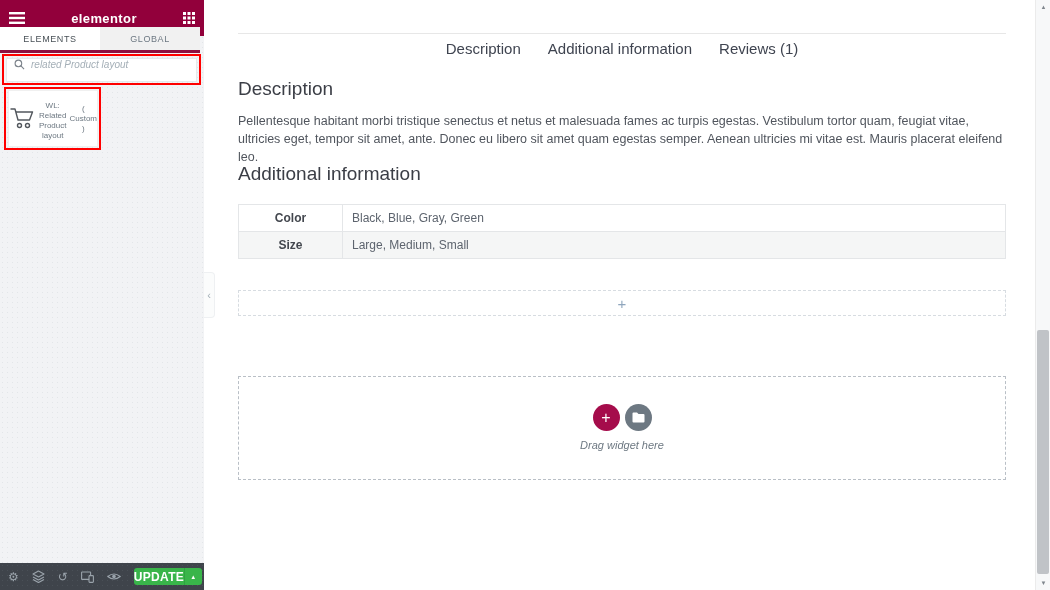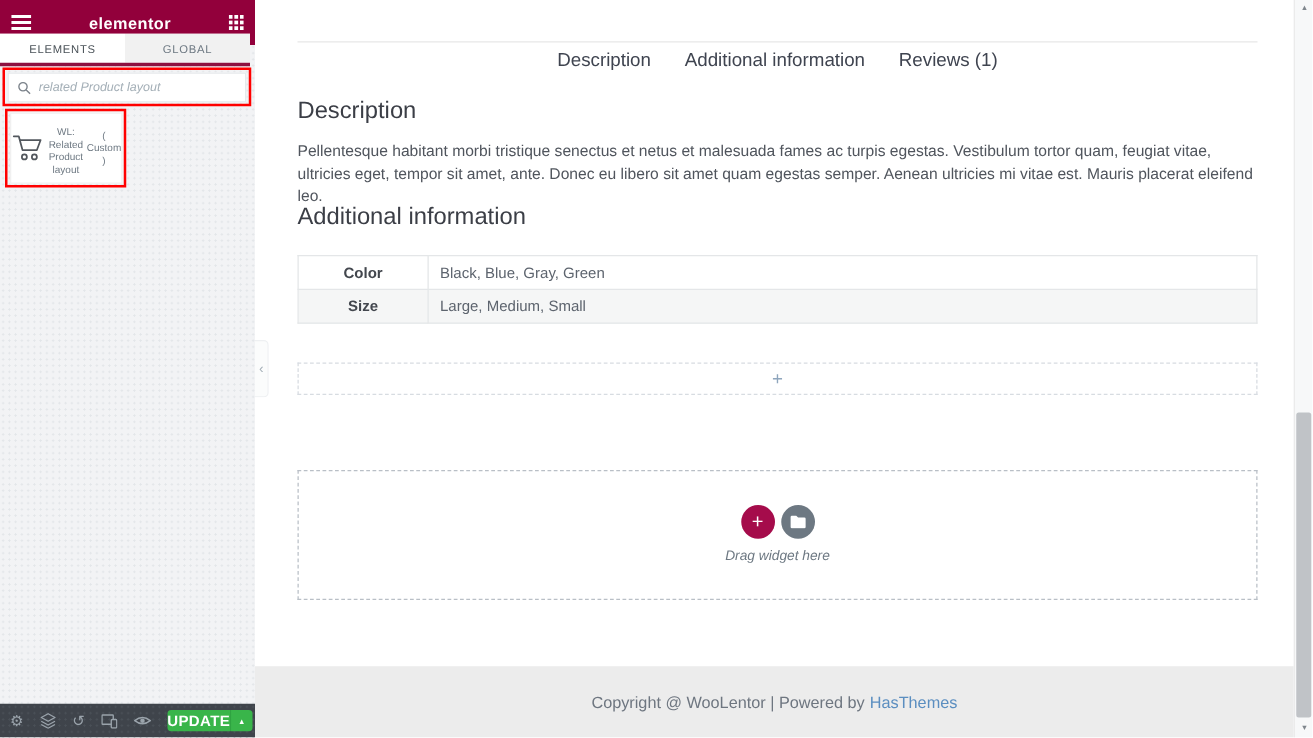--- a/index.html
+++ b/index.html
@@ -19,21 +19,21 @@
 
   .panel-tabs { position:absolute; top:27px; left:0; width:200px; height:26px;
                 display:flex; border-bottom:3px solid #8e1040; background:#fff; }
   .panel-tab { flex:1; display:flex; align-items:center; justify-content:center;
                font-size:9px; letter-spacing:.6px; color:#6d7882; cursor:pointer; }
   .panel-tab.active { background:#fff; color:#495157; }
   .panel-tab.inactive { background:#f1f1f1; }
 
   .search-box { position:absolute; left:6px; top:58px; width:191px; height:24px;
                 background:#fff; border:1px solid #e6e9ec; display:flex;
-                align-items:center; padding:0 7px; }
+                align-items:flex-start; padding:0 7px; }
   .search-box input { border:none; outline:none; width:160px; font-size:10px;
                       font-style:italic; color:#6d7882; background:transparent;
                       font-family:"Liberation Sans", sans-serif; }
   .search-box input::placeholder { color:#a4afb7; }
 
   .widget-card { position:absolute; left:8px; top:90px; width:90px; height:57px;
                  background:#fff; display:flex; flex-direction:row;
                  align-items:center; justify-content:flex-start; cursor:grab;
                  border:1px solid #f0f0f0; }
   .widget-card .wtitle { font-size:8px; color:#6d7882; text-align:center;
@@ -255,23 +255,19 @@
         <span style="display:flex;">
           <svg width="13" height="11" viewBox="0 0 13 11">
               <path d="M0.5 1.5 Q0.5 0.5 1.5 0.5 H5 L6.5 2 H11.5 Q12.5 2 12.5 3 V9.5 Q12.5 10.5 11.5 10.5 H1.5 Q0.5 10.5 0.5 9.5 Z" fill="#ffffff"></path>
             </svg>
         </span>
       </button>
     </div>
     <div class="drag-hint">Drag widget here</div>
   </div>
 
-  <div class="site-footer">
-    <span>Copyright @ WooLentor | Powered by</span>
-    <a>HasThemes</a>
-  </div>
 </div>
 
 <div class="scrollbar">
   <div class="sb-arrow sb-up">▲</div>
   <div class="sb-thumb"></div>
   <div class="sb-arrow sb-down">▼</div>
 </div>
 
 </body></html>

